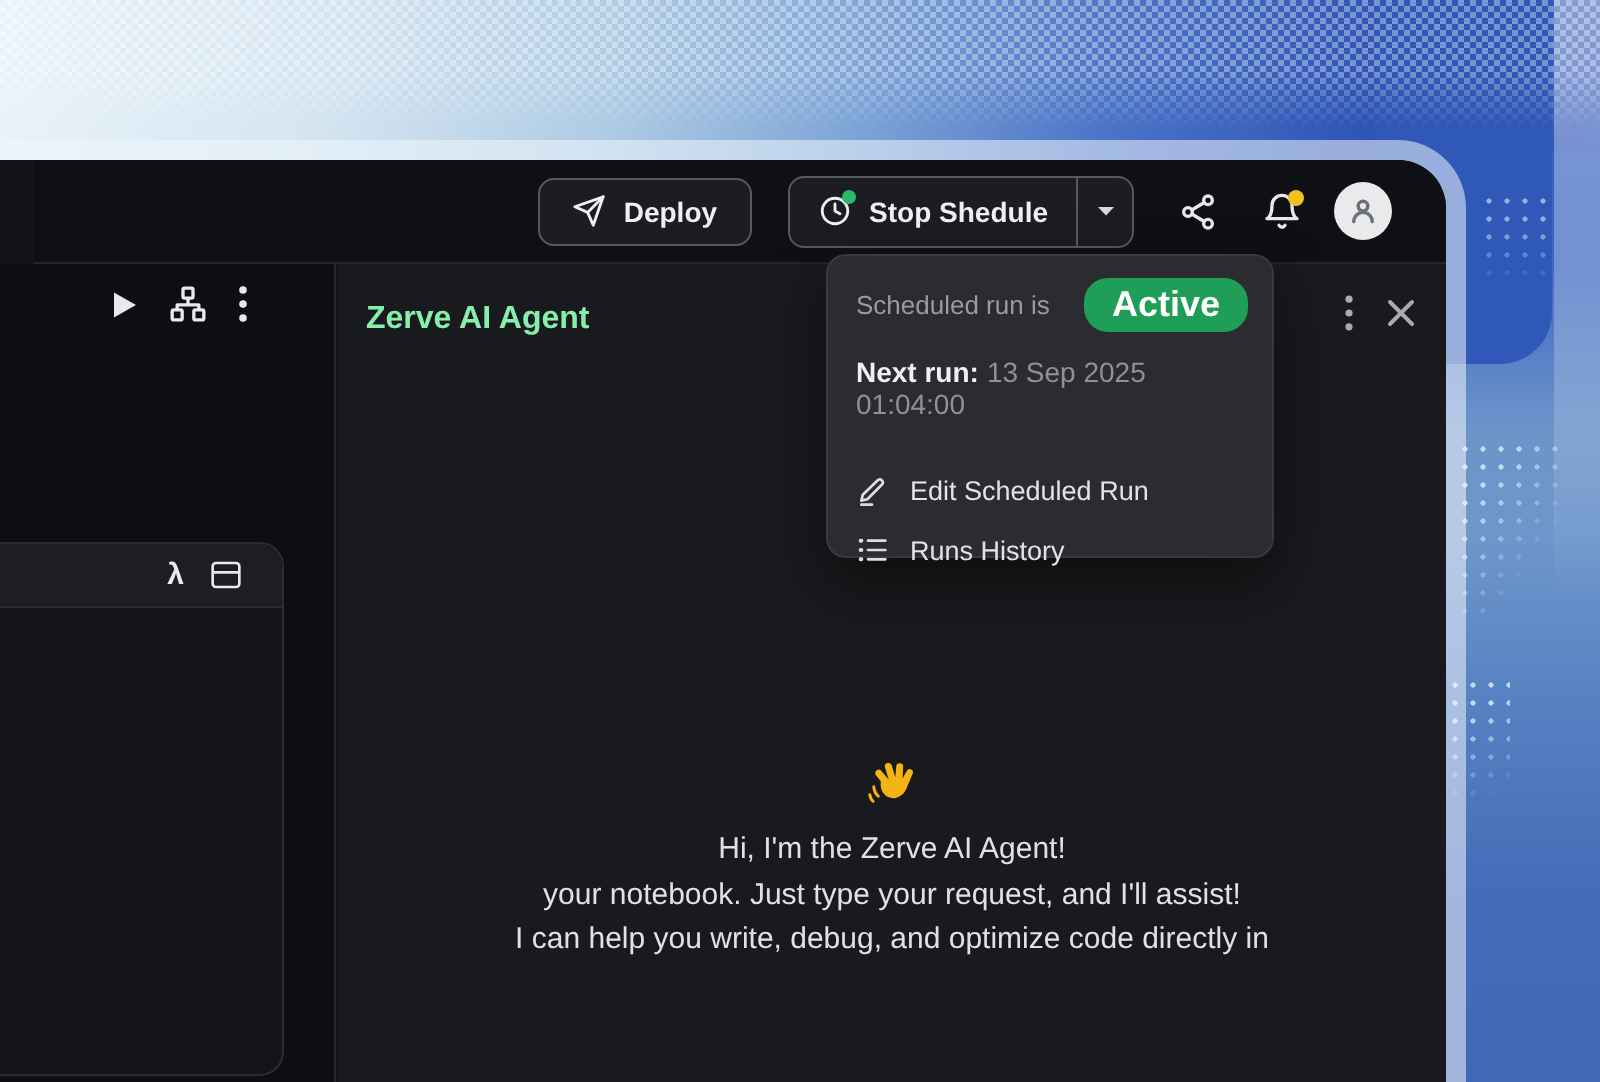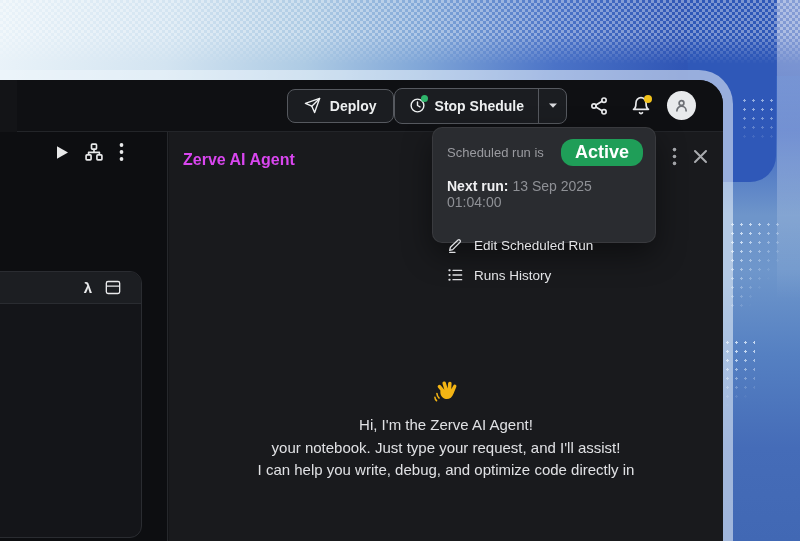--- a/index.html
+++ b/index.html
@@ -54,21 +54,21 @@
     border-bottom:1px solid #232529;display:flex;align-items:center;
     justify-content:flex-end;padding-right:27px;box-sizing:border-box;
   }
   .btn{
     display:flex;align-items:center;gap:9px;height:34px;
     background:#1b1d21;border:1px solid #56595f;border-radius:8px;
     color:#eef0f1;font-size:14px;font-weight:700;padding:0 16px;cursor:pointer;
   }
   .btn .ic{display:flex;align-items:center;}
   .split-btn{
-    display:flex;align-items:stretch;height:34px;
+    display:flex;align-items:stretch;height:34px;margin-left:18px;
     background:#1b1d21;border:1px solid #56595f;border-radius:8px;overflow:hidden;cursor:pointer;
   }
   .split-main{display:flex;align-items:center;gap:9px;padding:0 14px;color:#eef0f1;font-size:14px;font-weight:700;}
   .split-caret{display:flex;align-items:center;justify-content:center;width:27px;border-left:1px solid #56595f;color:#d9dadd;}
   .clock-wrap{position:relative;display:flex;}
   .clock-dot{position:absolute;top:-2px;right:-2px;width:7px;height:7px;border-radius:50%;}
   .tool-icon{margin-left:22px;color:#e7e8ea;display:flex;cursor:pointer;position:relative;}
   .bell-dot{position:absolute;top:-1px;right:-1px;width:8px;height:8px;border-radius:50%;}
   .avatar{
     width:29px;height:29px;border-radius:50%;background:#e8eaec;margin-left:16px;
@@ -87,29 +87,29 @@
   }
   .block-card.c1{top:139px;height:267px;}
   .block-head{
     height:31px;background:#1c1e22;border-bottom:1px solid #2a2c31;
     display:flex;align-items:center;justify-content:flex-end;gap:13px;padding-right:20px;color:#e9eaec;
   }
   .lambda{font-size:15px;font-weight:700;line-height:1;cursor:pointer;}
   
   .main{position:absolute;left:169px;top:52px;right:0;bottom:0;background:#191a1d;}
   .main-head{position:absolute;top:0;left:0;right:0;height:56px;display:flex;align-items:center;}
-  .main-title{margin-left:14px;color:#d946ef;font-size:16px;font-weight:700;}
+  .main-title{margin-left:14px;color:#86efac;font-size:16px;font-weight:700;}
   .main-head-icons{position:absolute;right:15px;top:15px;display:flex;align-items:center;gap:16px;color:#a9abaf;}
   .main-head-icons .ci{display:flex;cursor:pointer;}
   .welcome{position:absolute;top:246px;left:0;right:0;text-align:center;color:#e0e1e4;}
   .welcome .hand{display:inline-flex;margin-bottom:8px;}
   .welcome .line{display:block;font-size:15px;line-height:22.5px;}
   
   .popup{
-    position:absolute;left:432px;top:127px;width:224px;height:116px;
+    position:absolute;left:413px;top:127px;width:224px;height:152px;
     background:#2a2c30;border:1px solid rgba(255,255,255,.07);border-radius:10px;
     box-shadow:0 12px 30px rgba(0,0,0,.45);box-sizing:border-box;z-index:20;
     padding:11px 0 0 0;
   }
   .popup-row1{display:flex;align-items:center;justify-content:space-between;padding:0 12px 0 14px;}
   .popup-status-label{color:#9a9ba0;font-size:13px;}
   .badge{
     border-radius:12px;color:#fff;font-size:18px;font-weight:700;
     padding:3px 14px;cursor:default;
   }

